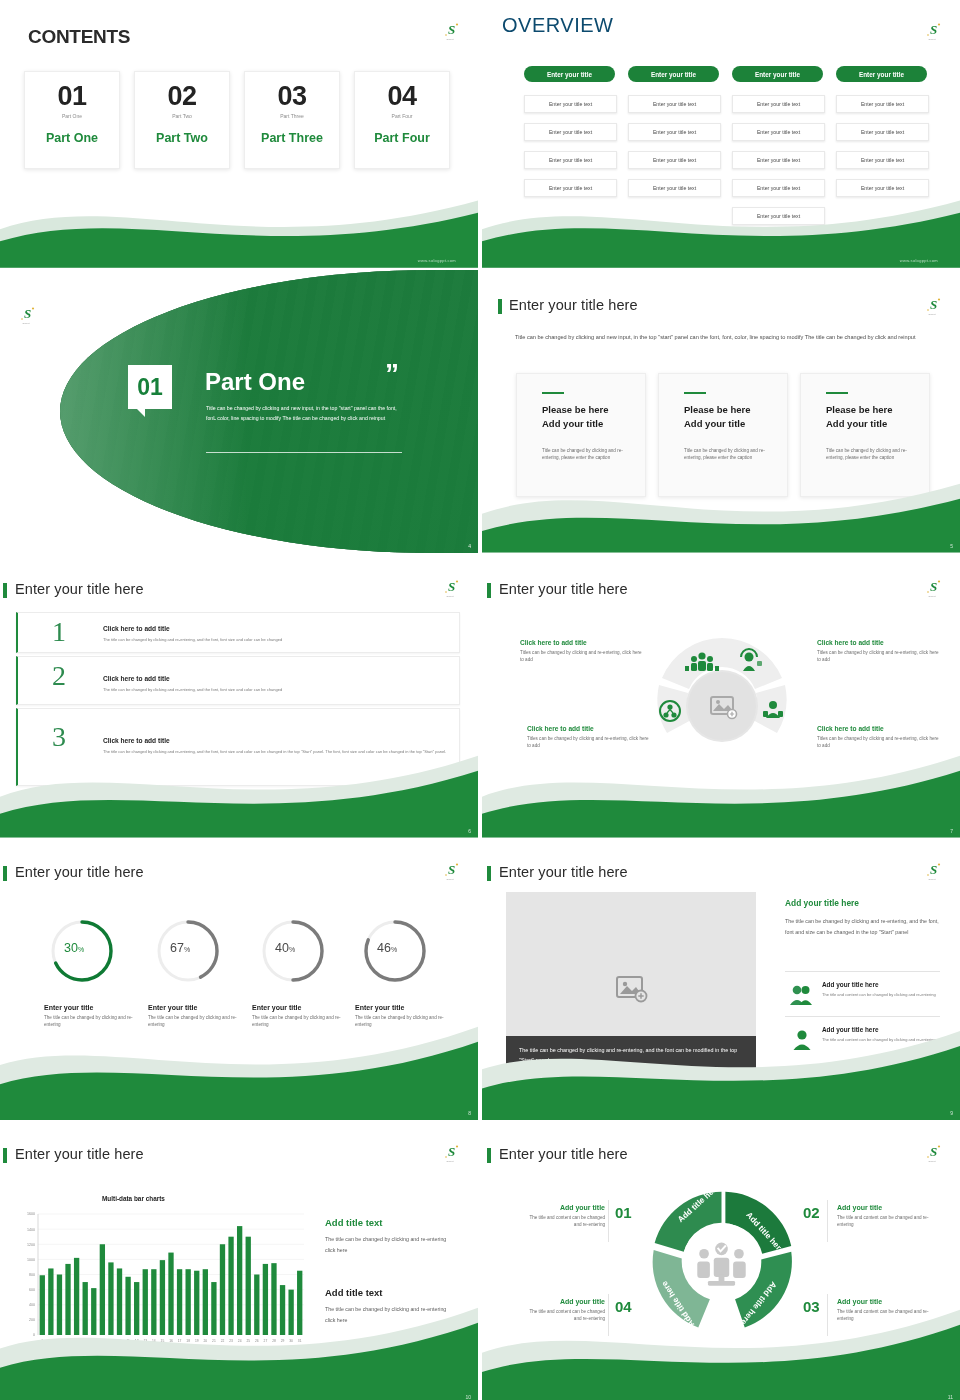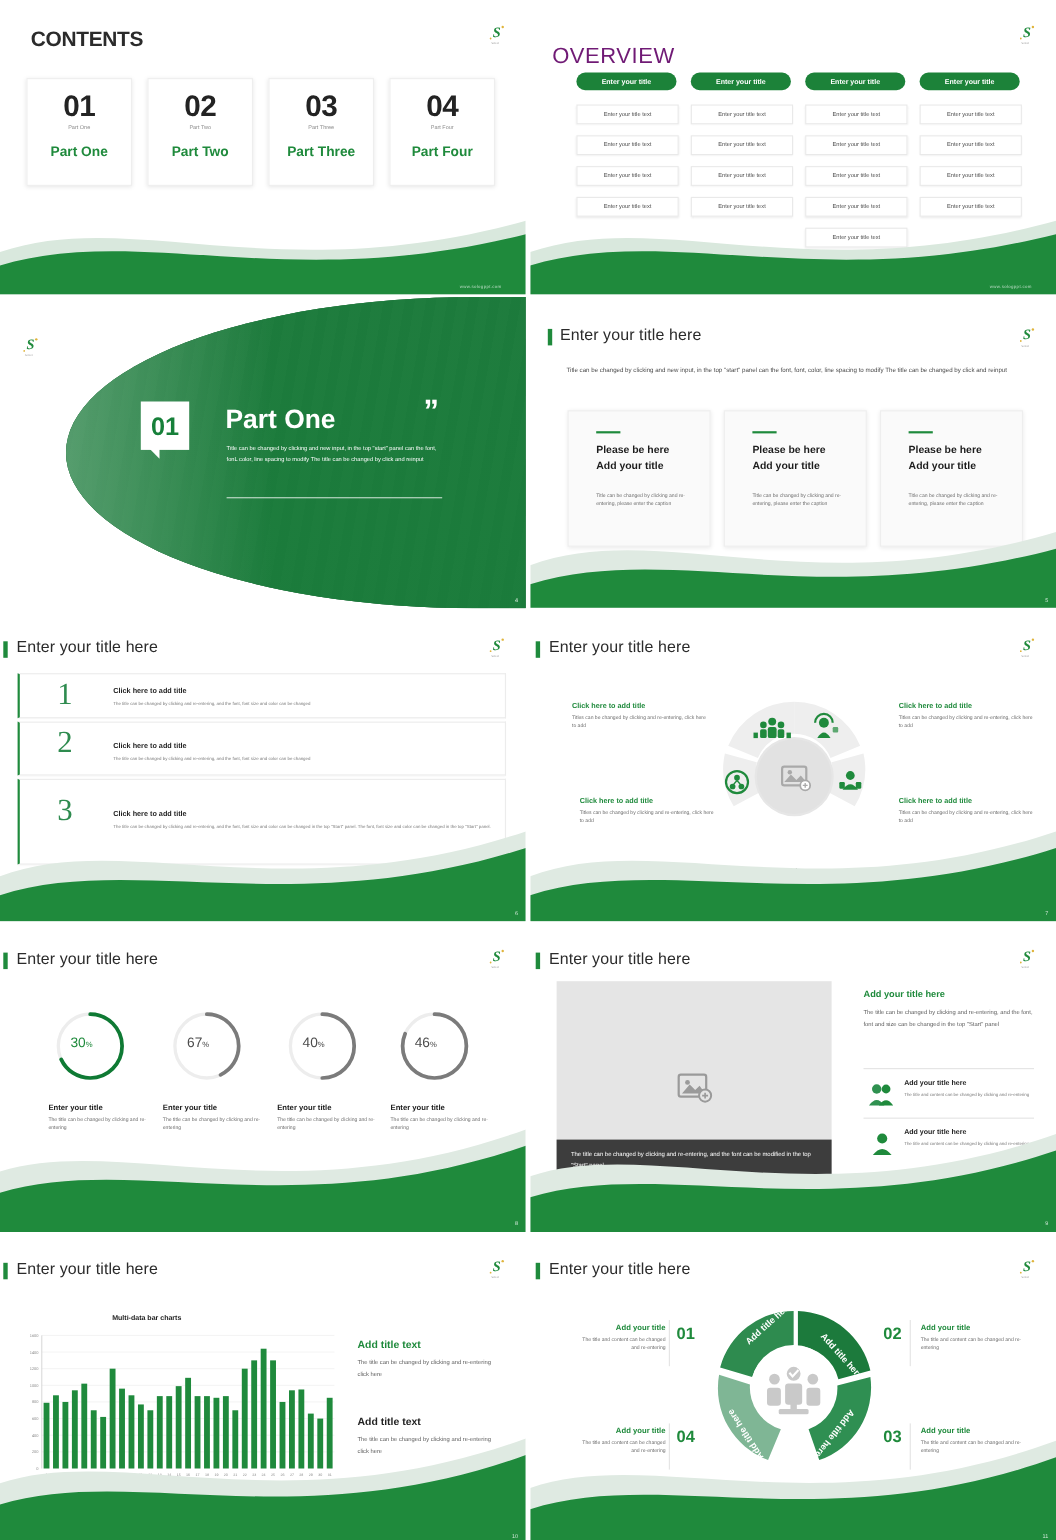--- a/index.html
+++ b/index.html
@@ -80,21 +80,21 @@
     </div>
 
     <svg class="wave" viewBox="0 0 478 100" preserveAspectRatio="none">
       <path d="M0,62 C120,22 250,96 478,34 L478,100 L0,100 Z" fill="#d9e8dd"></path>
       <path d="M0,74 C130,36 260,100 478,46 L478,100 L0,100 Z" fill="#1f8a3c"></path>
     </svg>
     <div class="site">www.sologppt.com</div>
   </div>
 
   <div class="slide">
-    <div class="ttl" style="left:20px;top:40px;font-size:20px;color:#701a75;letter-spacing:.5px;">OVERVIEW</div>
+    <div class="ttl" style="left:20px;top:14px;font-size:20px;color:#0c4a6e;letter-spacing:.5px;">OVERVIEW</div>
     <svg class="logo" style="right:16px;top:20px;" viewBox="0 0 40 44">
       <text x="12" y="27" font-family="Liberation Serif,serif" font-size="26" font-style="italic" font-weight="700" fill="#1f8a3c">S</text>
       <circle cx="30" cy="9" r="2.2" fill="#e0b43c"></circle>
         <circle cx="8" cy="30" r="1.6" fill="#e0b43c"></circle>
       <text x="9" y="40" font-size="5" fill="#9a9a9a">Select</text>
     </svg>
 
     <div class="pill" style="left:42px;top:66px;width:91px;">Enter your title</div>
     <div class="pill" style="left:146px;top:66px;width:91px;">Enter your title</div>
     <div class="pill" style="left:250px;top:66px;width:91px;">Enter your title</div>

